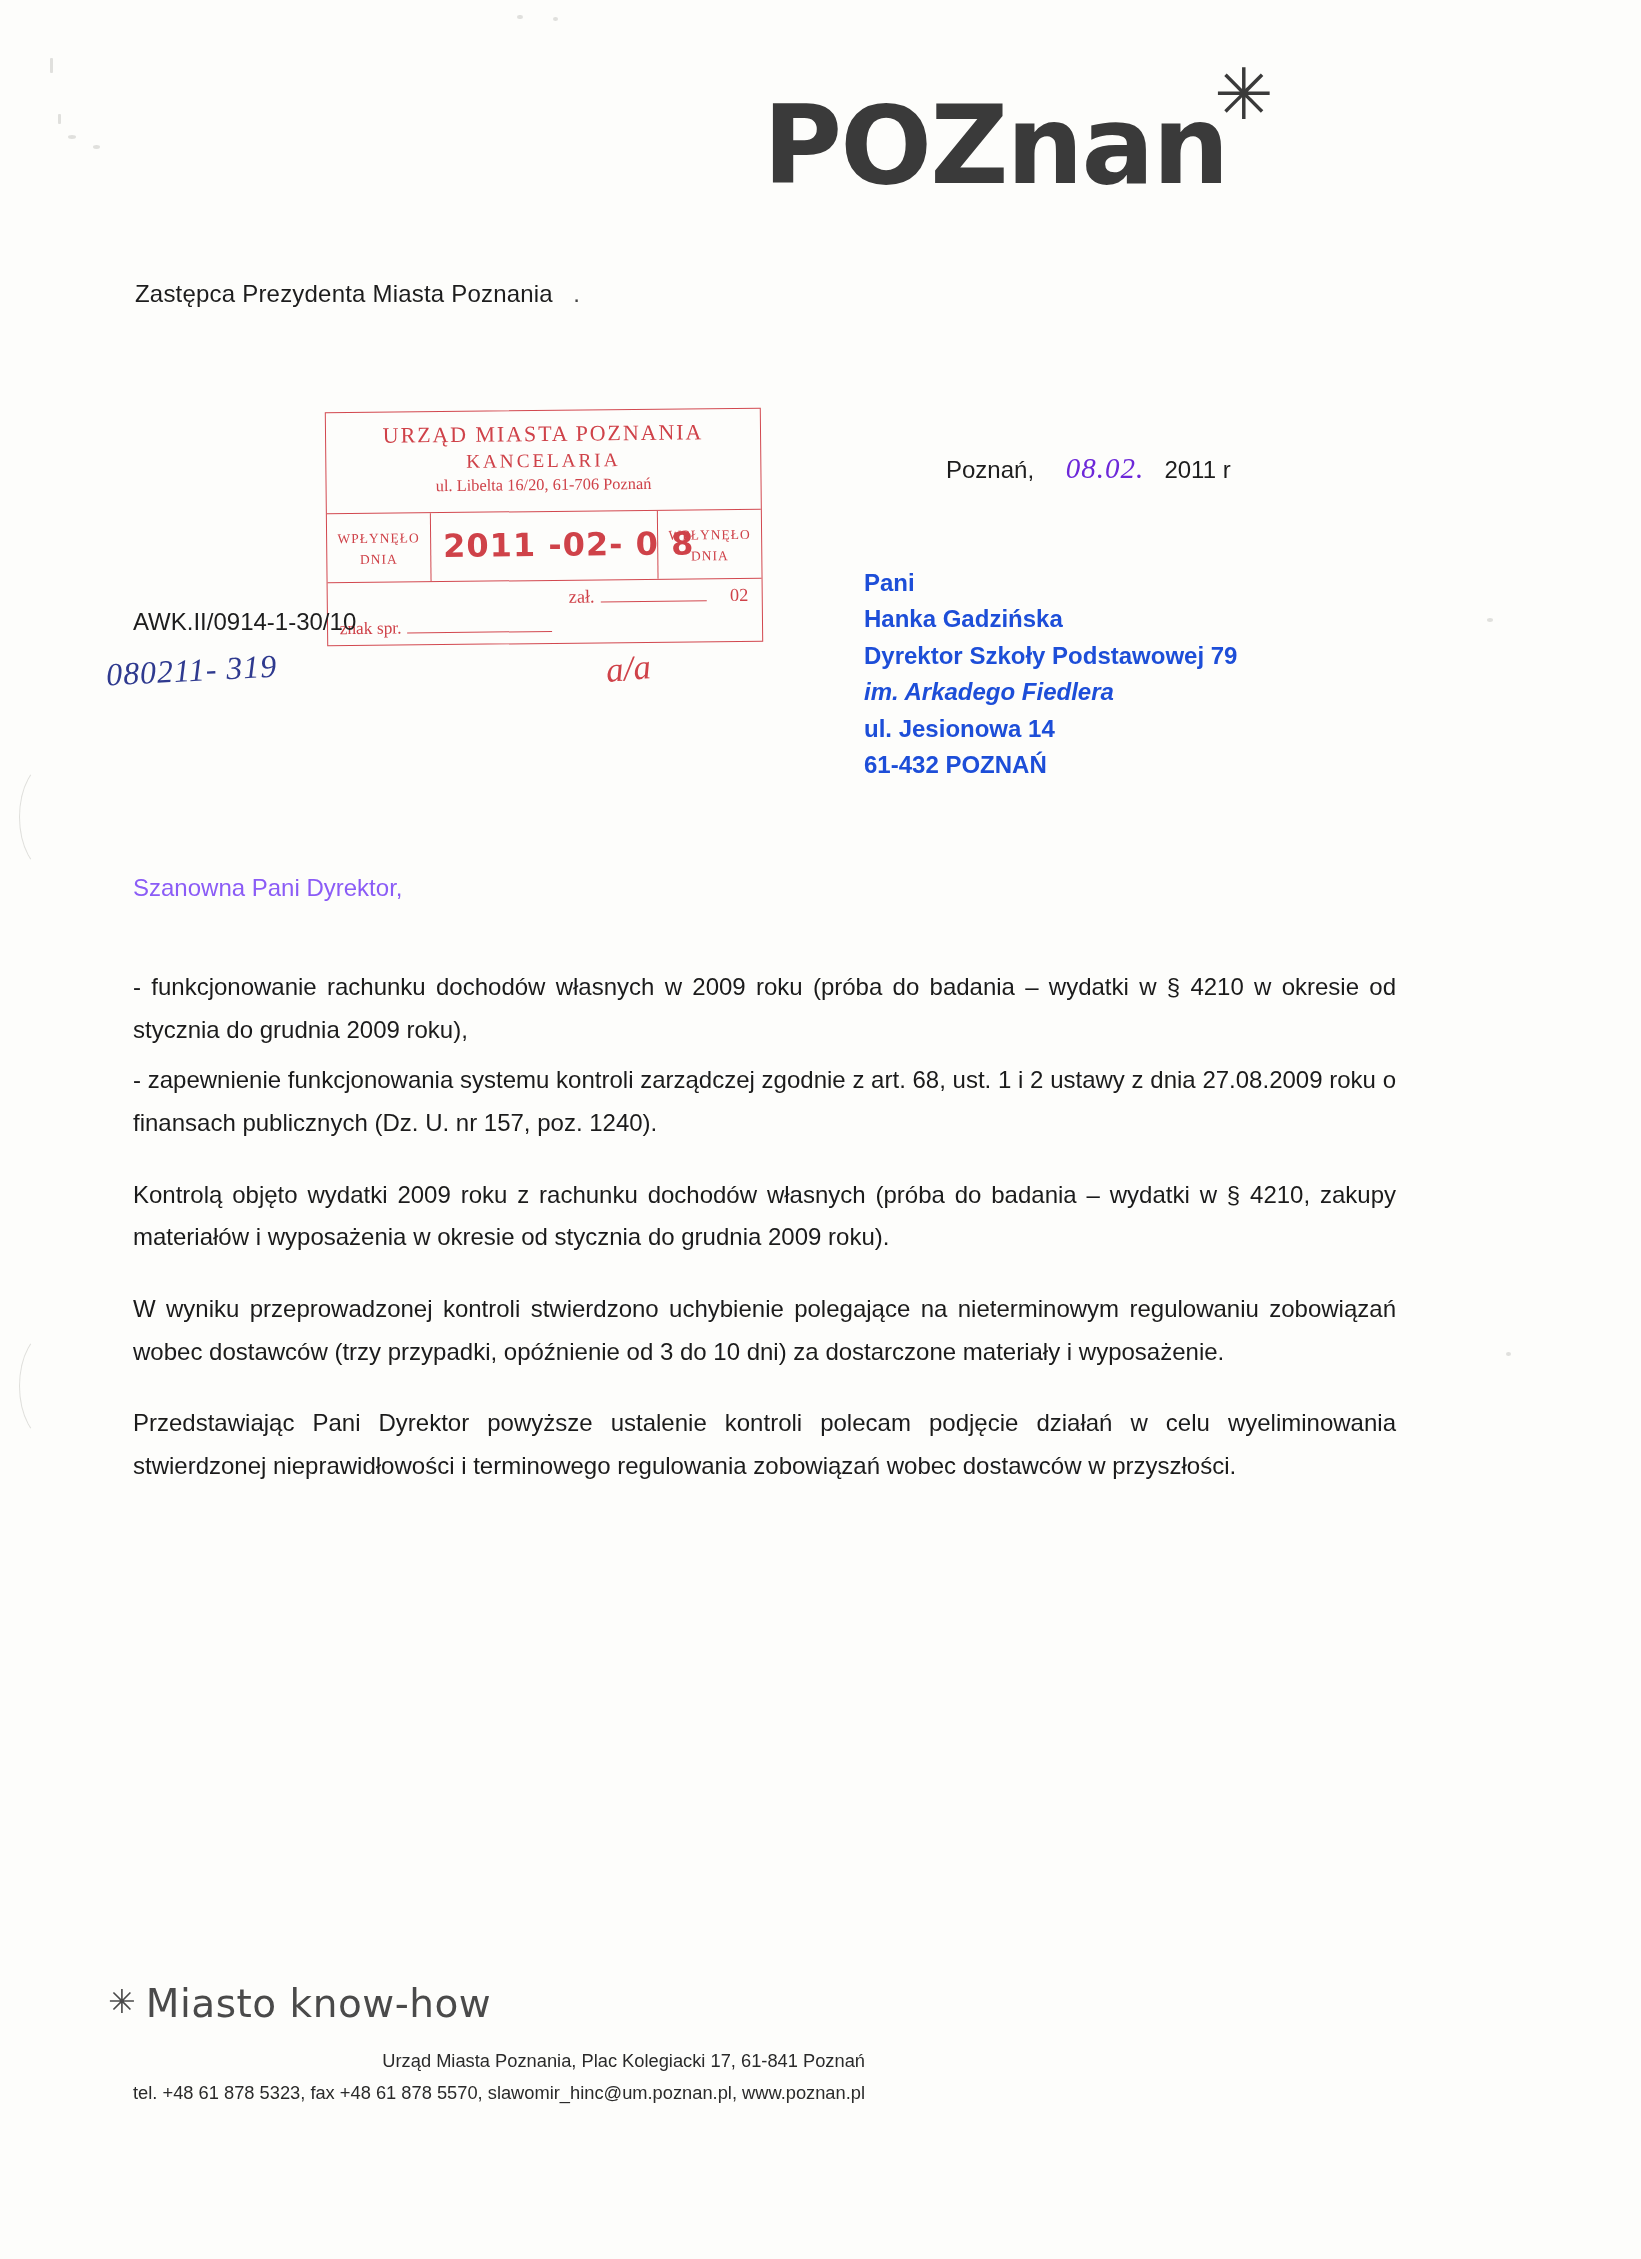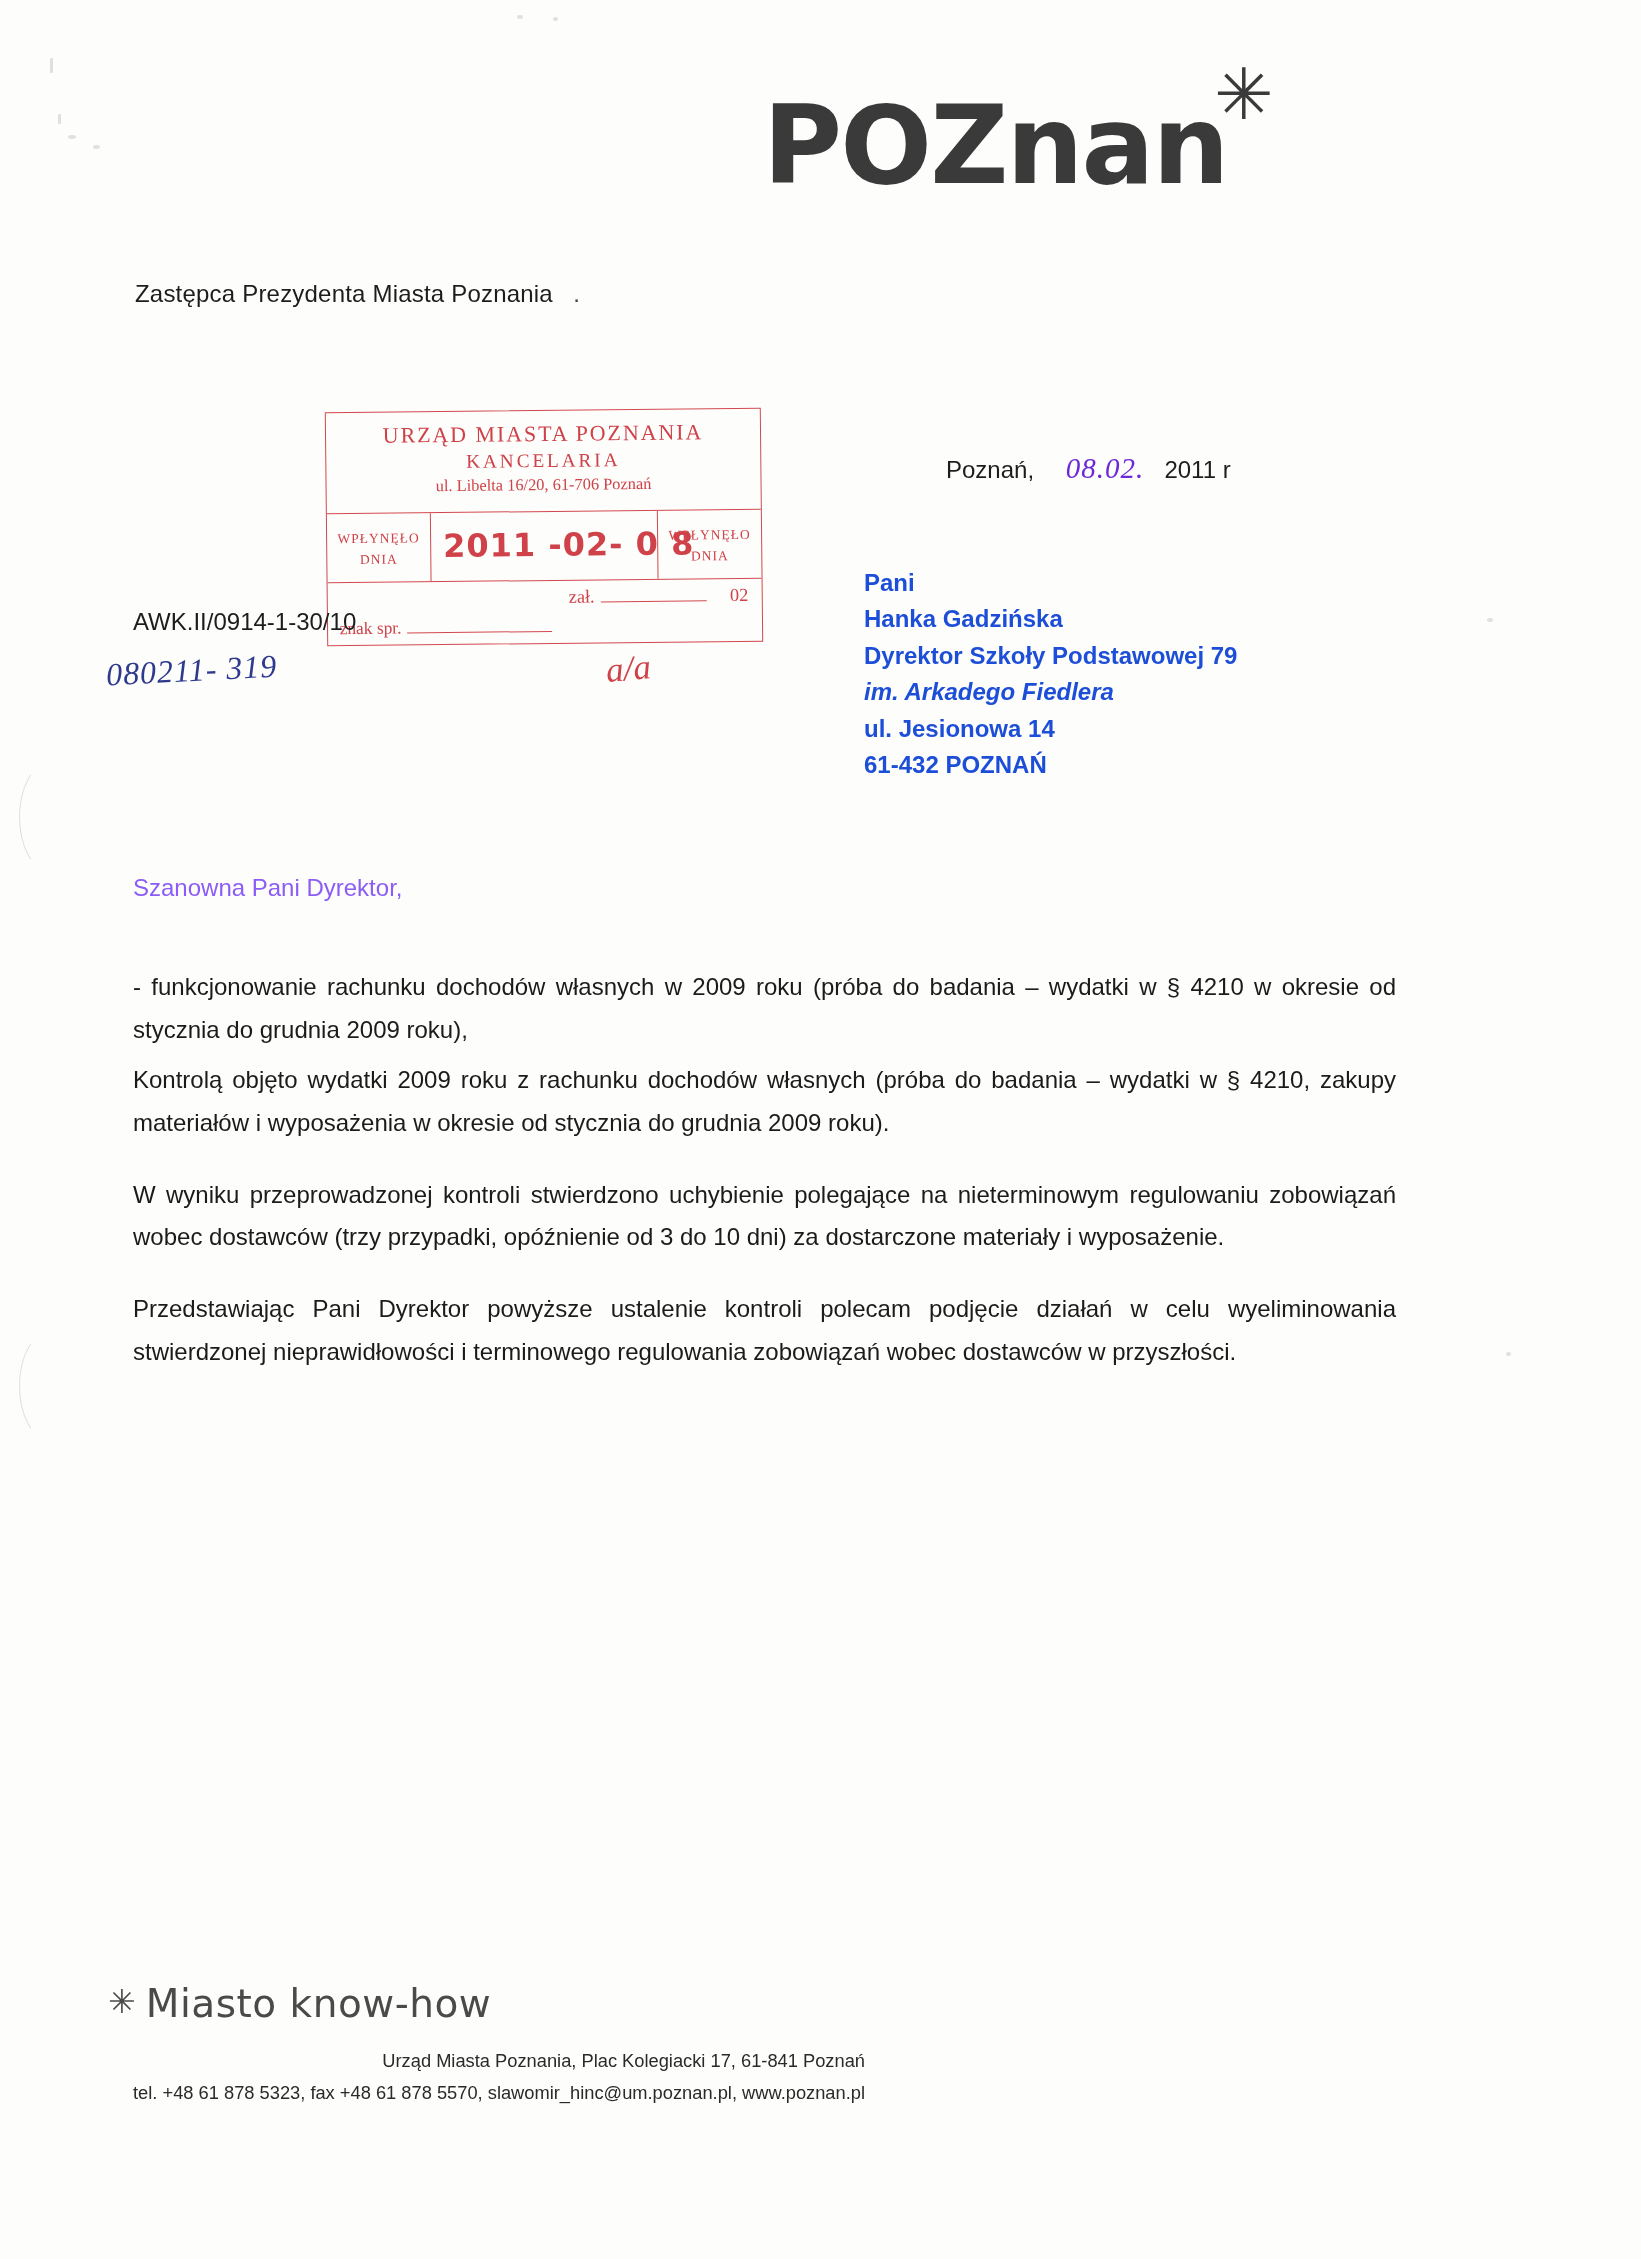--- a/index.html
+++ b/index.html
@@ -351,20 +351,21 @@
     <div>Dyrektor Szkoły Podstawowej 79</div>
     <div class="it">im. Arkadego Fiedlera</div>
     <div>ul. Jesionowa 14</div>
     <div>61-432 POZNAŃ</div>
   </div>
 
   <div class="salut">Szanowna Pani Dyrektor,</div>
 
   <div class="body">
     <p class="tight">- funkcjonowanie rachunku dochodów własnych w 2009 roku (próba do badania – wydatki w  § 4210 w okresie od stycznia do grudnia 2009 roku),</p>
+    <p>- zapewnienie funkcjonowania systemu kontroli zarządczej zgodnie z art. 68, ust. 1 i 2 ustawy z dnia 27.08.2009 roku o finansach publicznych (Dz. U. nr 157, poz. 1240).</p>
     <p>Kontrolą objęto wydatki 2009 roku z rachunku dochodów własnych (próba do badania – wydatki w  § 4210, zakupy materiałów i wyposażenia w okresie od stycznia do grudnia  2009 roku).</p>
     <p>W wyniku przeprowadzonej kontroli stwierdzono   uchybienie polegające na nieterminowym regulowaniu zobowiązań wobec dostawców (trzy przypadki, opóźnienie od 3 do 10 dni) za dostarczone materiały i wyposażenie.</p>
     <p>Przedstawiając Pani Dyrektor powyższe ustalenie kontroli polecam podjęcie działań w celu wyeliminowania stwierdzonej nieprawidłowości i terminowego regulowania zobowiązań wobec dostawców w przyszłości.</p>
   </div>
 
   <div class="footer-logo">
     <span class="fstar">✳</span><span>Miasto know-how</span>
   </div>
   <div class="footer-lines">
     <div>Urząd Miasta Poznania, Plac Kolegiacki 17, 61-841 Poznań</div>

